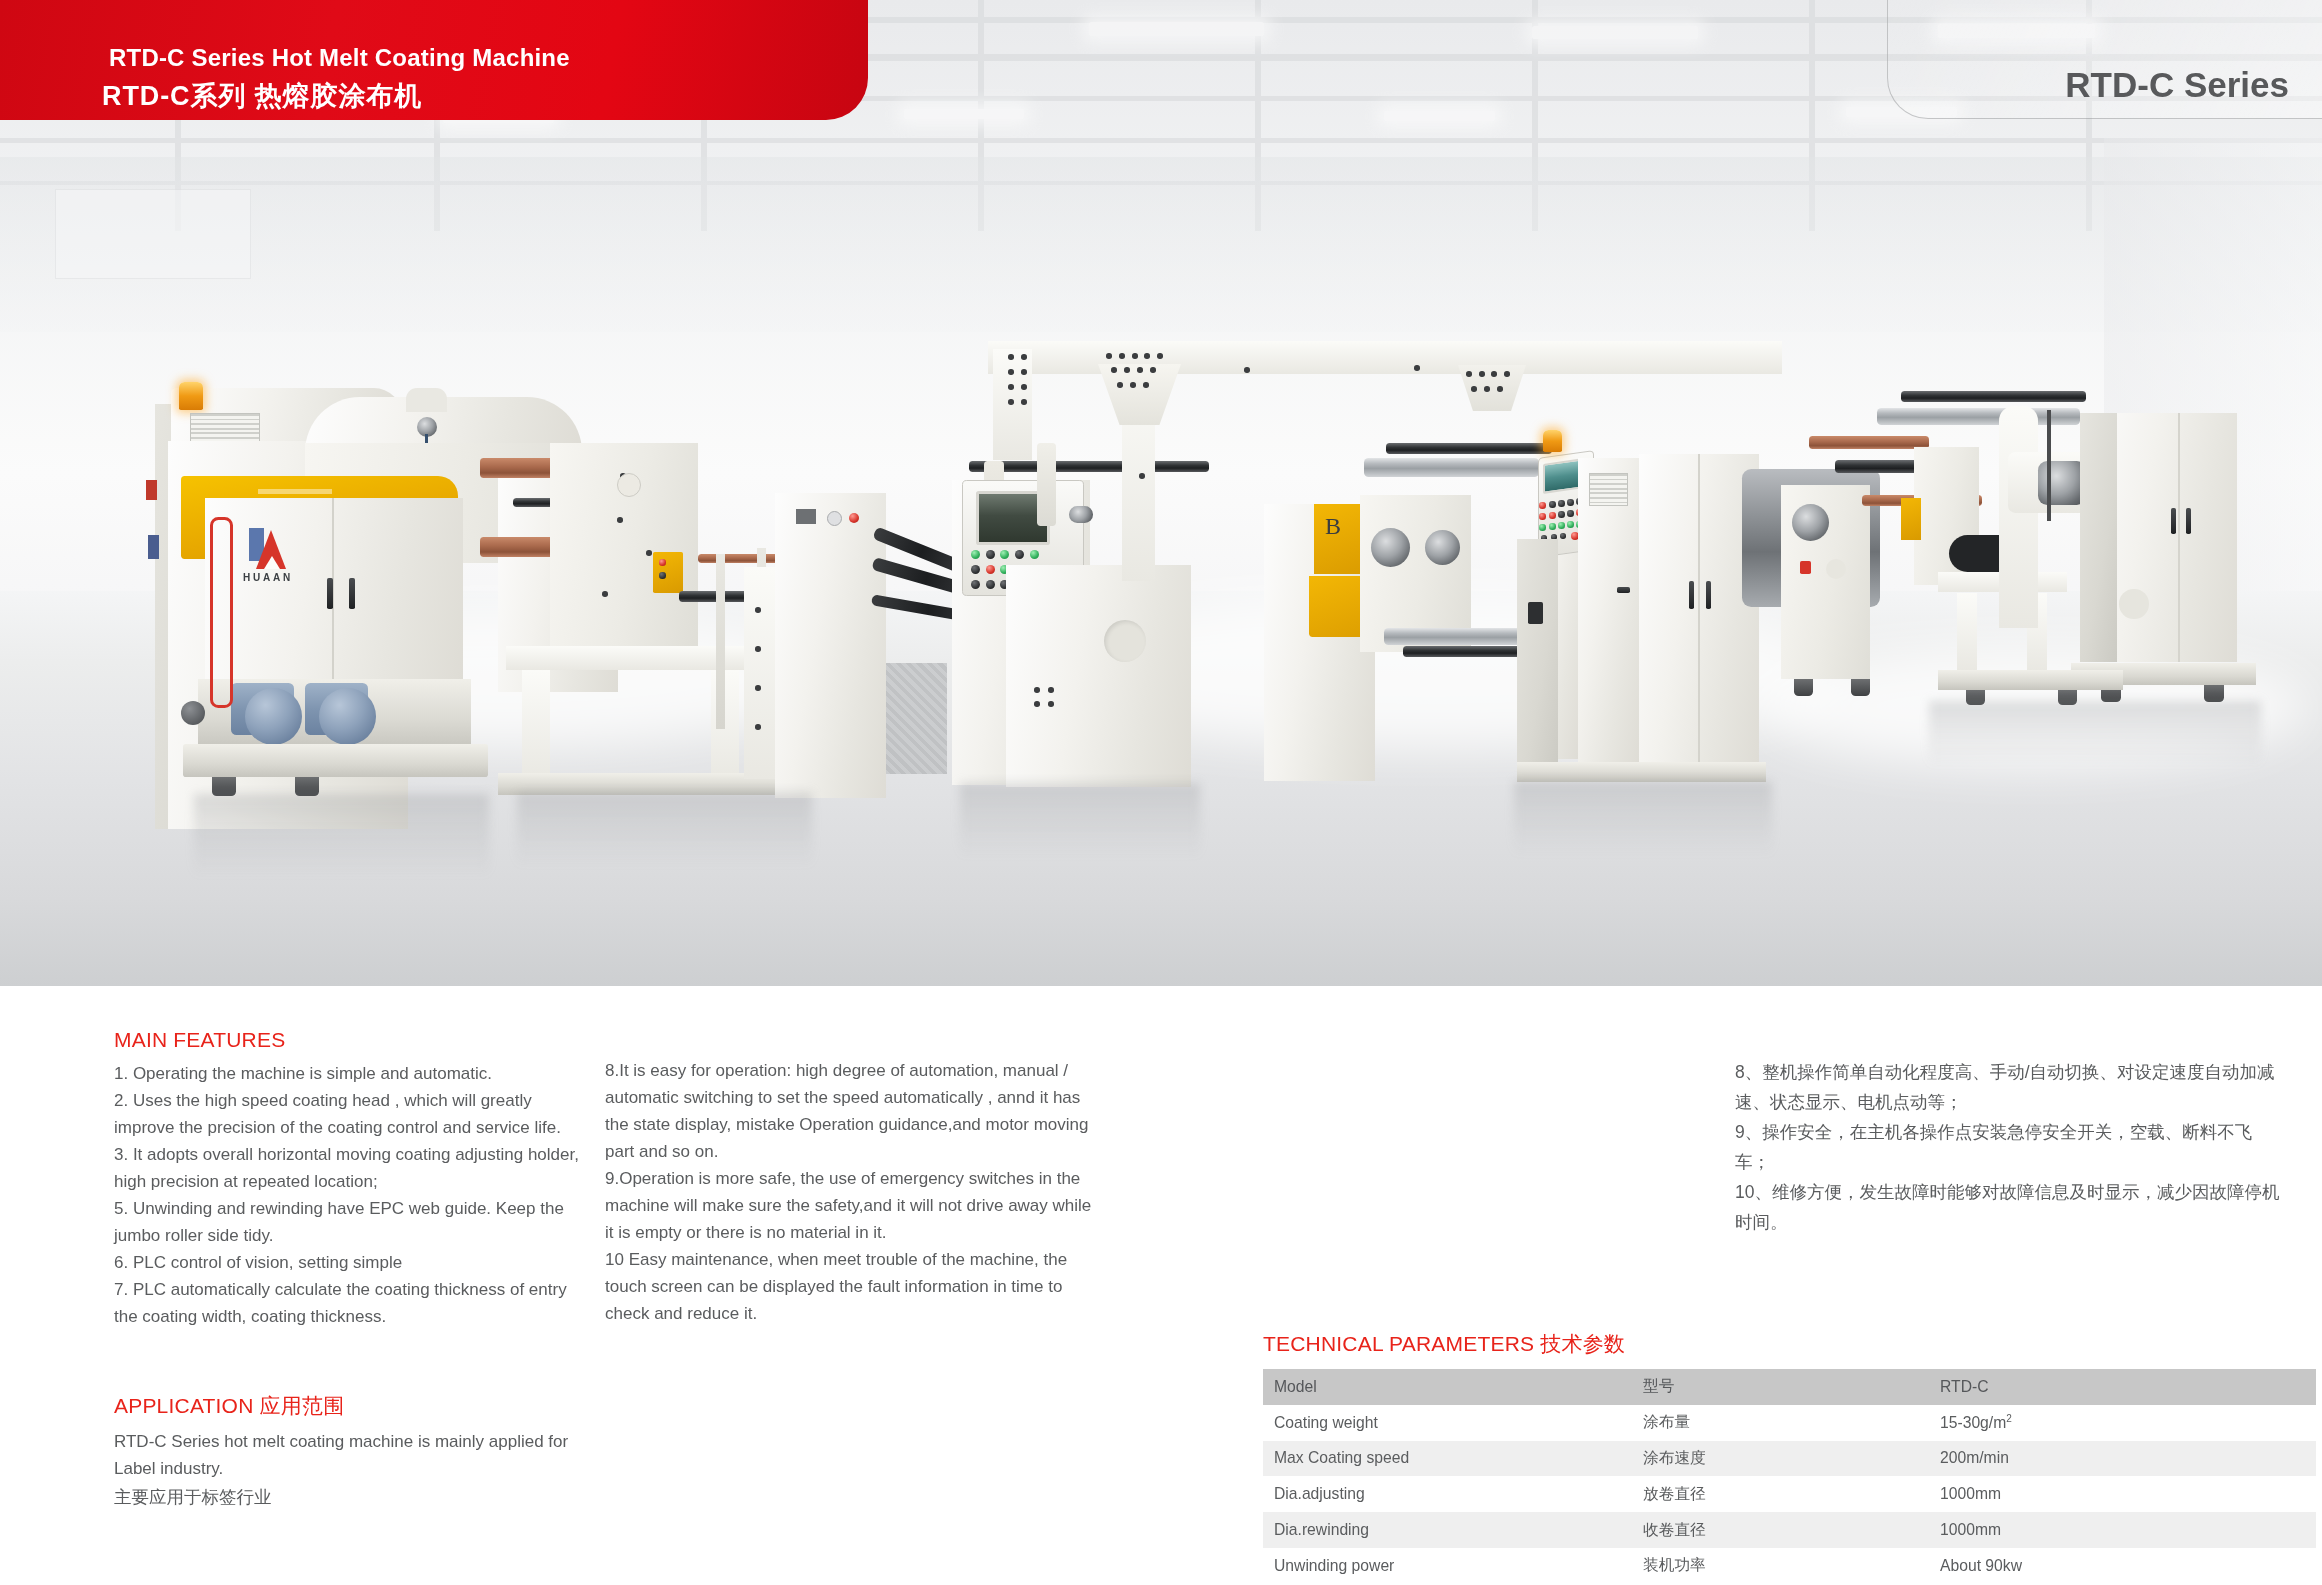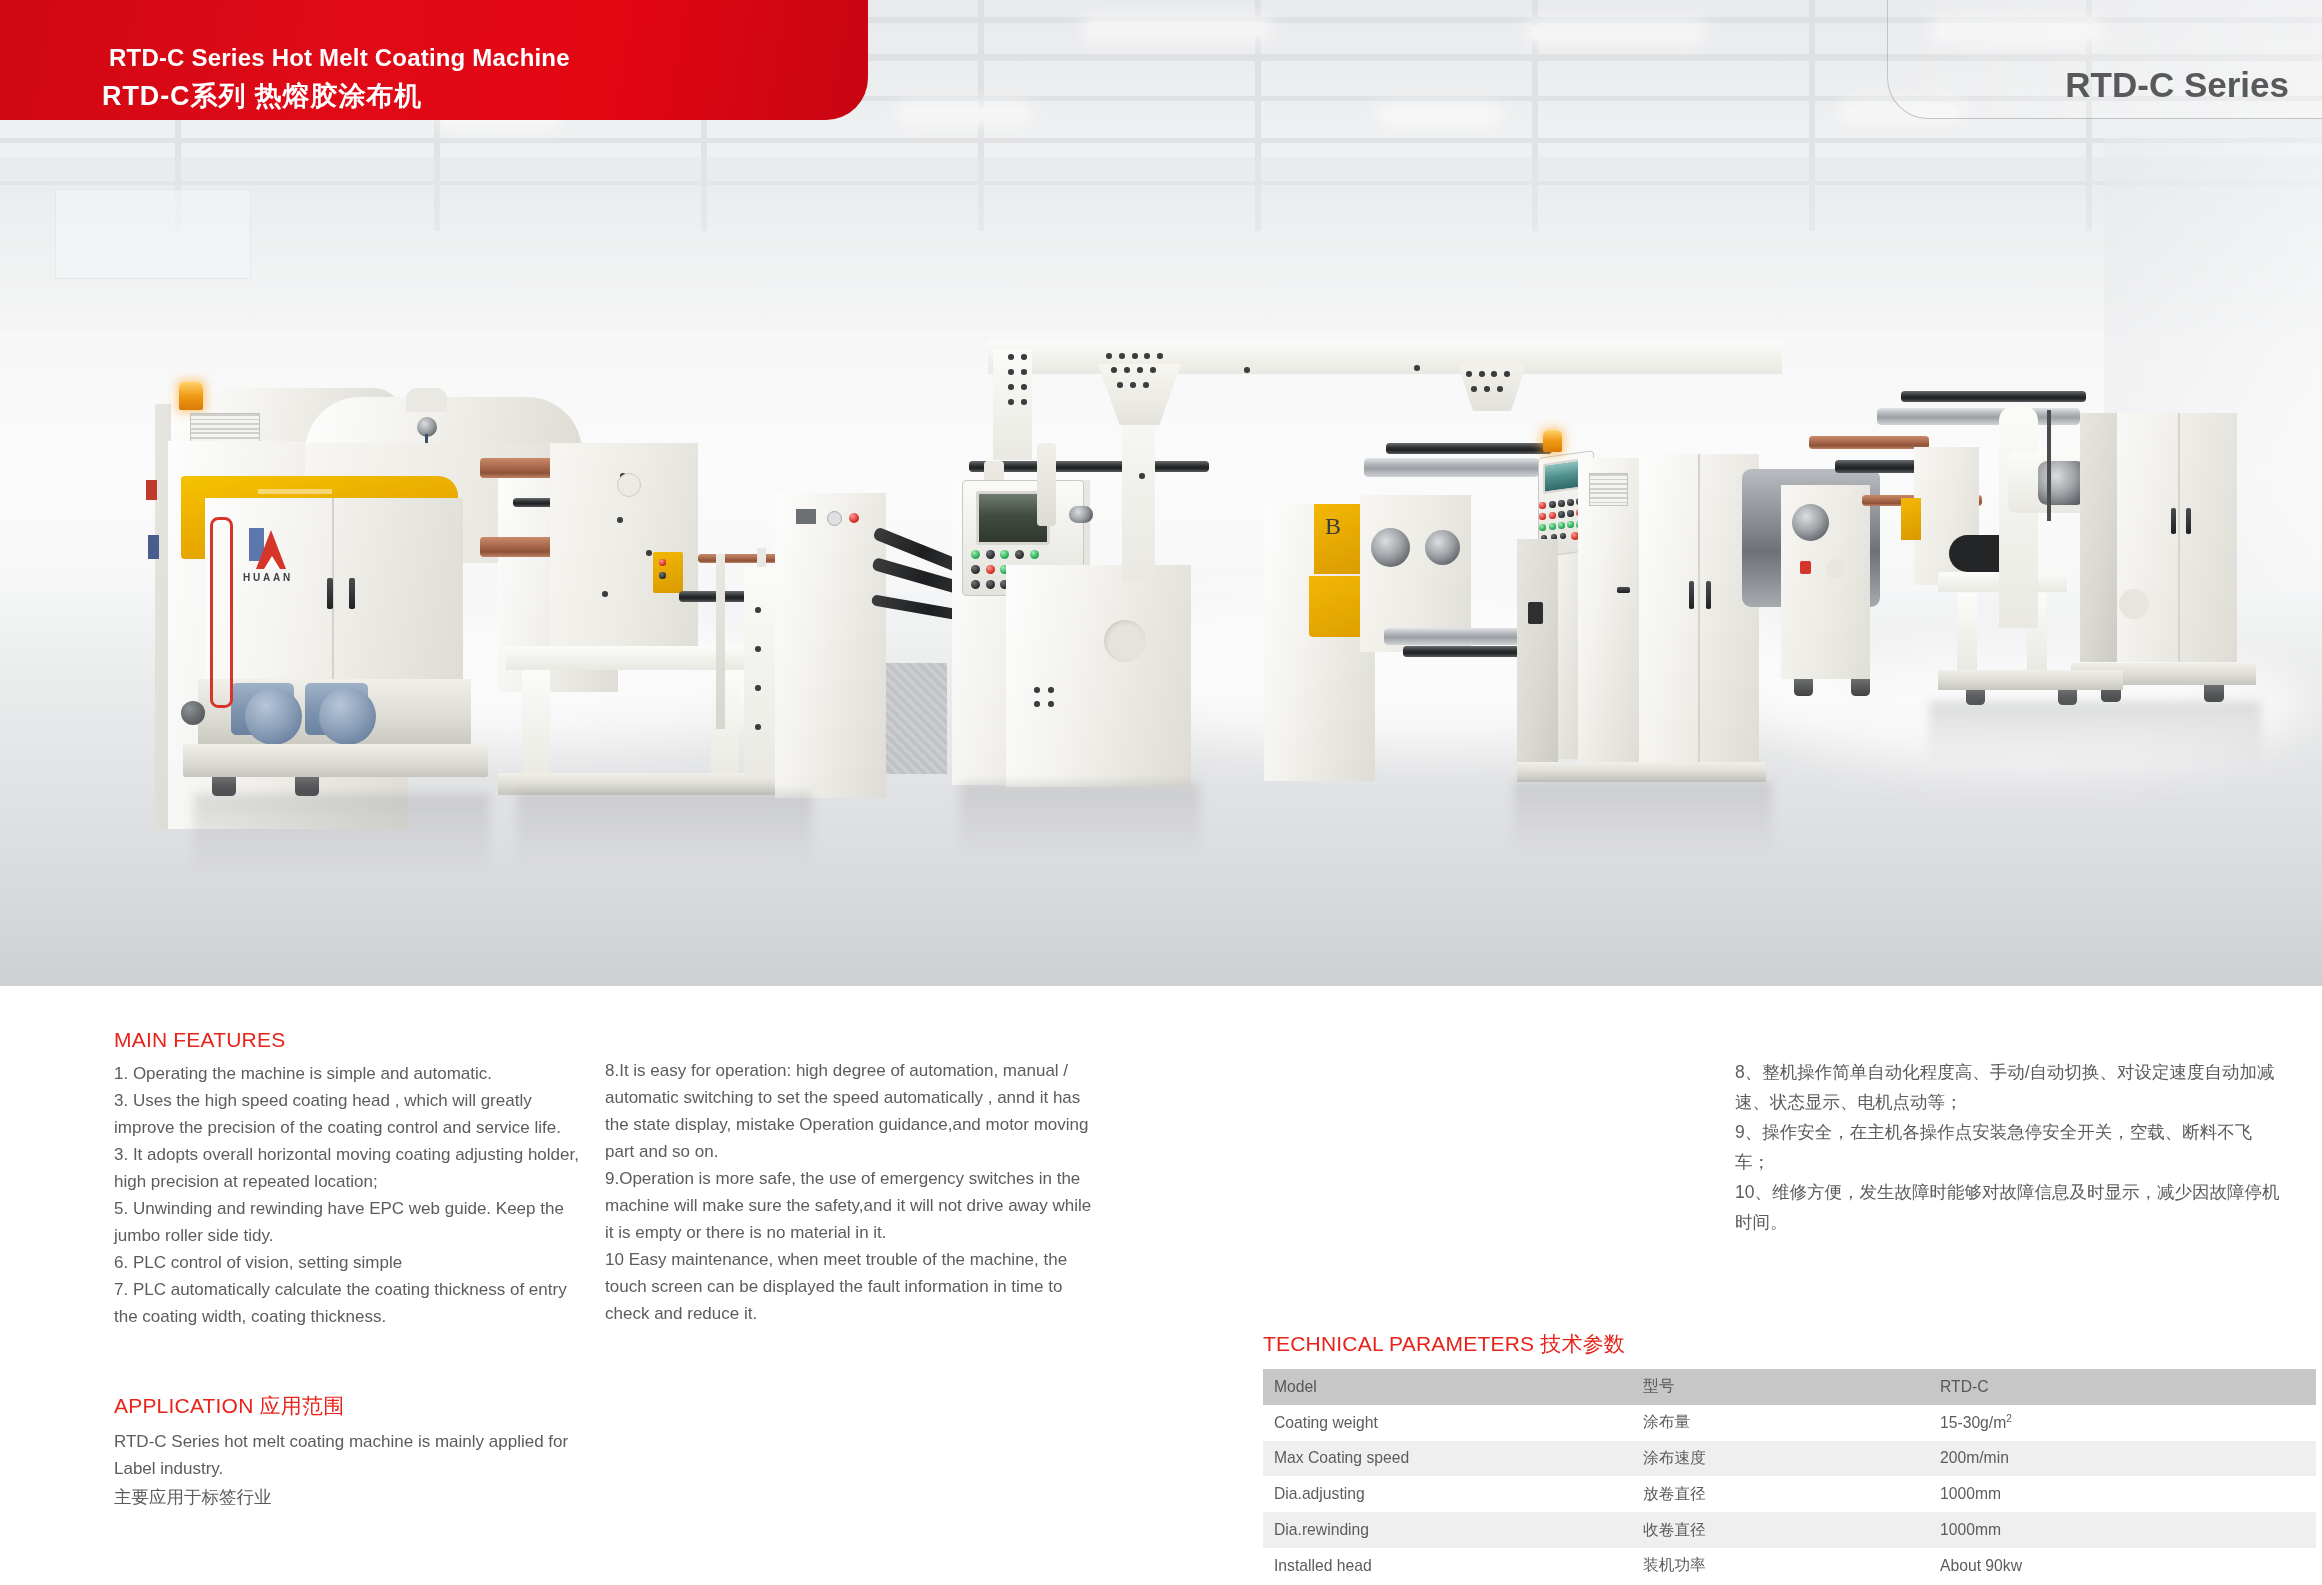--- a/index.html
+++ b/index.html
@@ -384,21 +384,21 @@
   <div id="banner-en">RTD-C Series Hot Melt Coating Machine</div>
   <div id="banner-cn">RTD-C系列 热熔胶涂布机</div>
 </div>
 
 <div id="content">
 
   <div class="col" id="c1">
     <div class="sect-head">MAIN FEATURES</div>
     <div class="body-txt" style="margin-top:8.3px;">
       <p class="ftxt">1. Operating the machine is simple and  automatic.</p>
-      <p class="ftxt">3. Uses the high speed coating head , which will greatly improve the precision of the coating control and service life.</p>
+      <p class="ftxt">2. Uses the high speed coating head , which will greatly improve the precision of the coating control and service life.</p>
       <p class="ftxt">3. It adopts overall horizontal moving coating adjusting holder, high precision at repeated location;</p>
       <p class="ftxt">5. Unwinding and rewinding have EPC web guide. Keep the jumbo roller side tidy.</p>
       <p class="ftxt">6. PLC control of vision, setting simple</p>
       <p class="ftxt">7. PLC automatically calculate the coating thickness of entry the coating width, coating thickness.</p>
     </div>
   </div>
 
   <div class="col" id="c2">
     <div class="body-txt">
       <p class="ftxt">8.It is easy for operation: high degree of automation, manual / automatic switching to set the speed automatically , annd it has the state display, mistake Operation guidance,and motor moving part and so on.</p>
@@ -445,21 +445,21 @@
             <td class="c1c">Dia.adjusting</td>
             <td class="c2c">放卷直径</td>
             <td class="c3c">1000mm</td>
           </tr>
           <tr class="alt">
             <td class="c1c">Dia.rewinding</td>
             <td class="c2c">收卷直径</td>
             <td class="c3c">1000mm</td>
           </tr>
           <tr>
-            <td class="c1c">Installed head</td>
+            <td class="c1c">Unwinding power</td>
             <td class="c2c">装机功率</td>
             <td class="c3c">About 90kw</td>
           </tr>
         </tbody>
     </table>
   </div>
 </div>
 
 
 </body></html>

